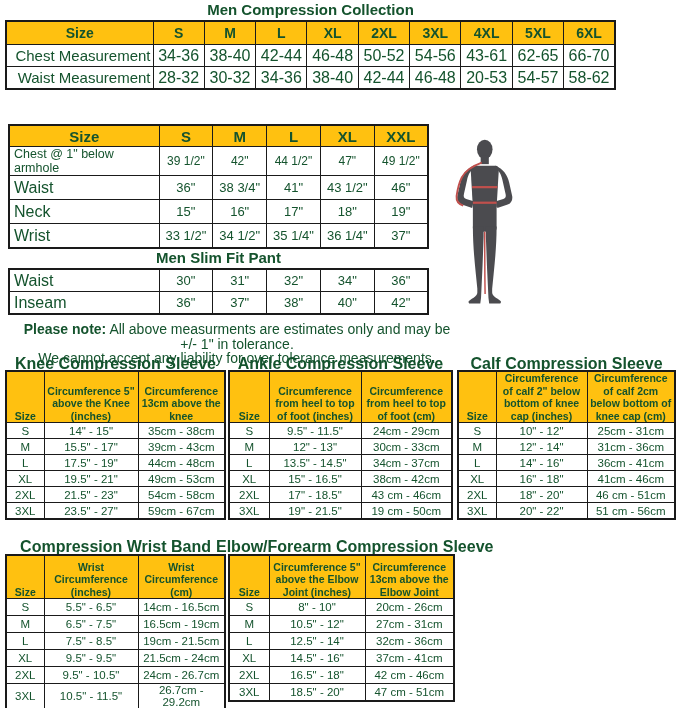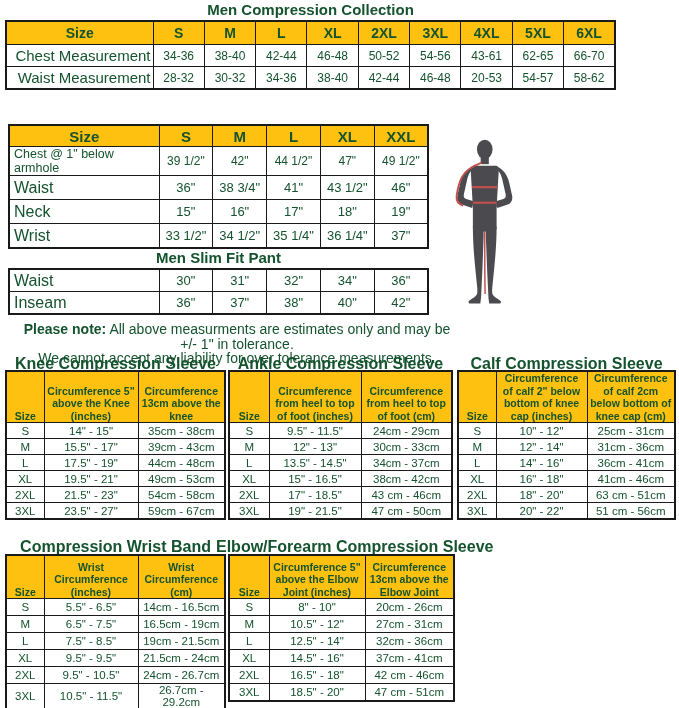--- a/index.html
+++ b/index.html
@@ -10,21 +10,21 @@
   .title{position:absolute;font-weight:bold;text-align:center;white-space:nowrap;}
   .title.big{font-size:15px;}
   .title.small{font-size:16px;}
   table.tbl{position:absolute;border-collapse:collapse;table-layout:fixed;background:#fff;border:2px solid #1a1a1a;}
   table.tbl th,table.tbl td{border:1px solid #1a1a1a;overflow:hidden;padding:0 2px;}
   table.tbl th{background:#FFC110;font-weight:bold;text-align:center;}
   table.tbl td{text-align:center;}
 
   
   .t1 th{font-size:14px;height:22px;}
-  .t1 td{font-size:12px;height:21px;}
+  .t1 td{font-size:16px;height:21px;}
   .t1 td:first-child{text-align:right;font-size:15px;padding-left:5px;}
 
   
   .t2 th{font-size:15px;height:20px;}
   .t2 td{font-size:13px;height:23px;}
   .t2 td:first-child{text-align:left;font-size:16px;padding-left:4px;}
   .t2 tbody tr:first-child td{height:14px;font-size:12px;}
   .t2 tbody tr:first-child td:first-child{font-size:12.5px;}
 
   
@@ -296,21 +296,21 @@
           <td>38cm - 42cm</td>
         </tr>
         <tr>
           <td>2XL</td>
           <td>17" - 18.5"</td>
           <td>43 cm - 46cm</td>
         </tr>
         <tr>
           <td>3XL</td>
           <td>19" - 21.5"</td>
-          <td>47 cm - 50cm</td>
+          <td>19 cm - 50cm</td>
         </tr>
       </tbody>
     </table>
 
   <div class="title small" style="left:457px;top:355px;width:219px">Calf Compression Sleeve</div>
   <table class="tbl small small-mid" style="left:457px;top:370px;width:219px">
     <colgroup>
         <col style="width:38px">
         <col style="width:91px">
         <col>
@@ -339,21 +339,21 @@
           <td>36cm - 41cm</td>
         </tr>
         <tr>
           <td>XL</td>
           <td>16" - 18"</td>
           <td>41cm - 46cm</td>
         </tr>
         <tr>
           <td>2XL</td>
           <td>18" - 20"</td>
-          <td>63 cm - 51cm</td>
+          <td>46 cm - 51cm</td>
         </tr>
         <tr>
           <td>3XL</td>
           <td>20" - 22"</td>
           <td>51 cm - 56cm</td>
         </tr>
       </tbody>
     </table>
 
   <div class="title small" style="left:5px;top:538px;width:221px">Compression Wrist Band</div>

